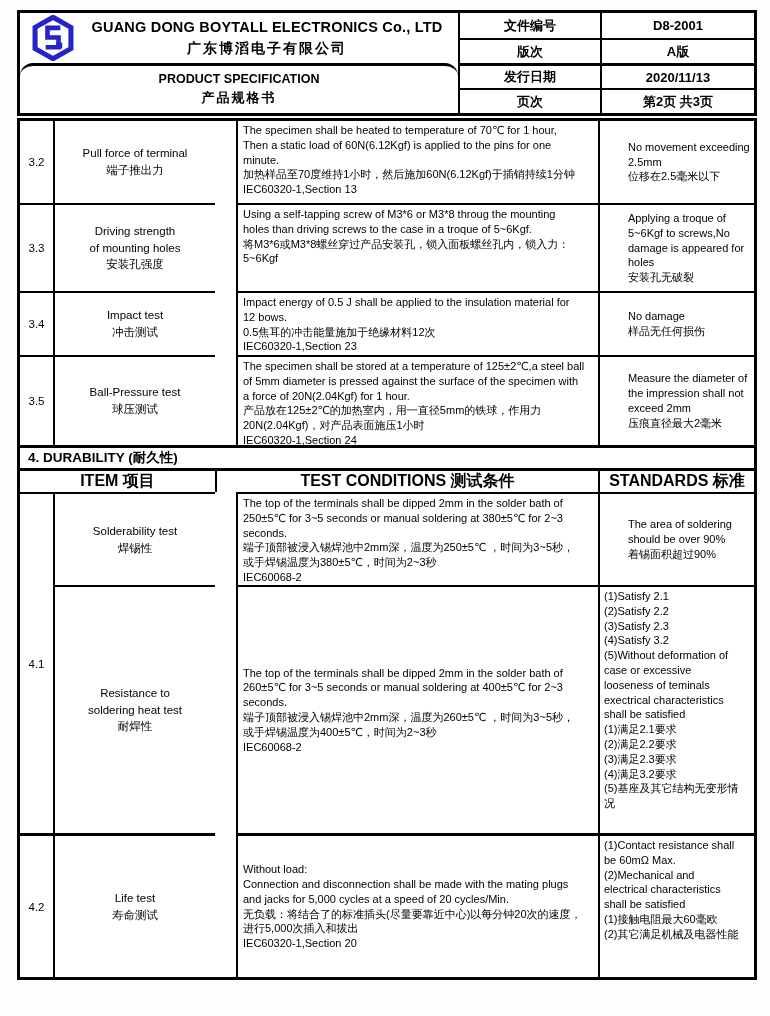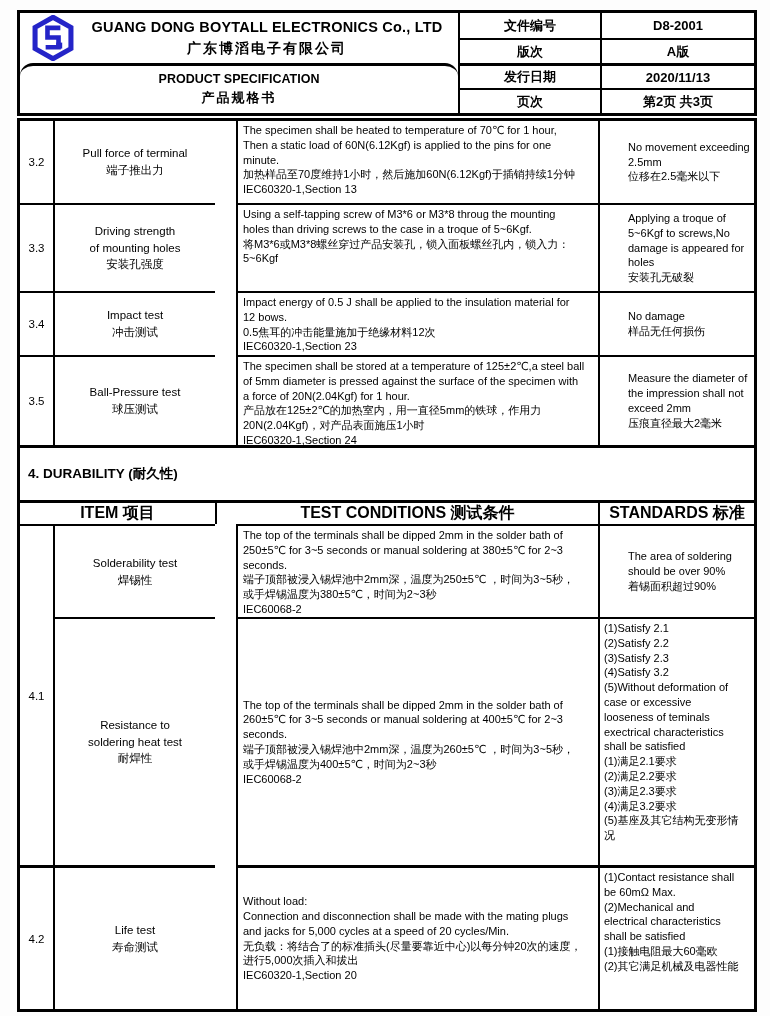--- a/index.html
+++ b/index.html
@@ -30,21 +30,21 @@
   .cond { padding:2px 5px; line-height:14.8px; white-space:pre-line;margin-left:21px; }
   .cond.vcenter { display:flex; align-items:center; }
   .std  { padding:2px 4px; line-height:14.8px; white-space:pre-line; }
   .std.vcenter { display:flex; align-items:center;padding-left:28px; }
   .tblA { grid-template-rows:82px 88px 64px 90px; }
   .tblB { grid-template-rows:21px 93px 248px 144px; }
   .tblB .hcell { display:flex; align-items:center; justify-content:center; font-weight:bold; font-size:16px; }
   .rowthick { border-top:3px solid #000 !important; }
 
   
-  .sec4 { height:52px; border-left:3px solid #000; border-right:3px solid #000; background:#fff;
+  .sec4 { height:20px; border-left:3px solid #000; border-right:3px solid #000; background:#fff;
           display:flex; align-items:center; padding-left:8px; font-weight:bold; font-size:13.5px; }
 </style>
 </head>
 <body>
 
 <div class="sheet">
 
   <div class="hdr">
     <div class="hdr-company">
       <div class="logo-wrap">

